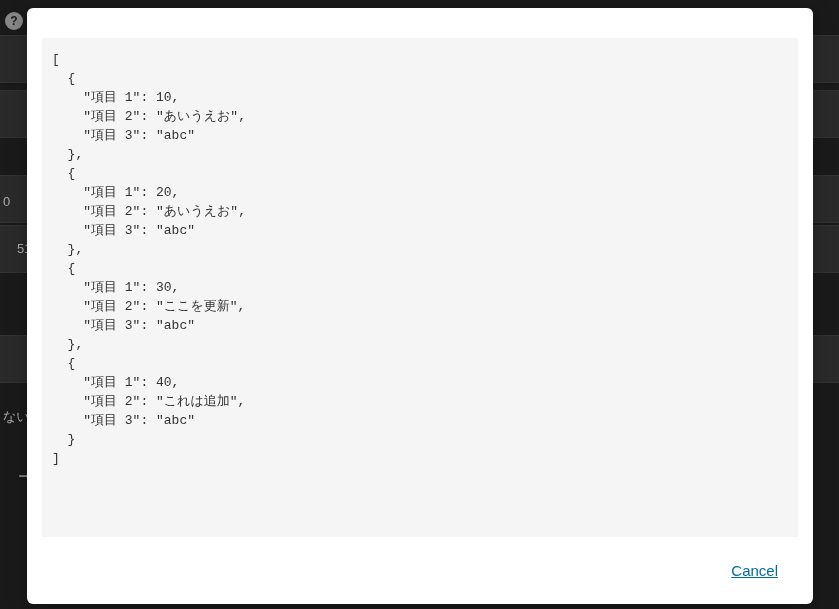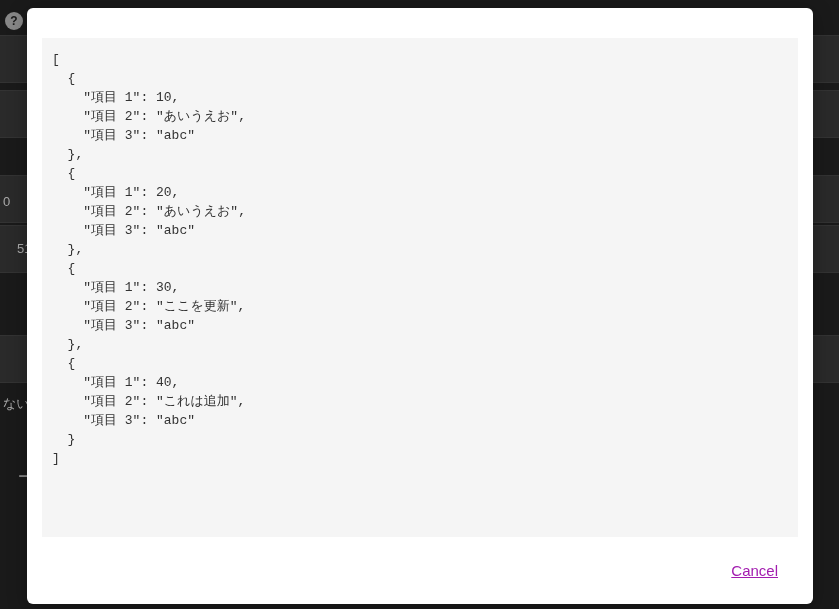--- a/index.html
+++ b/index.html
@@ -57,21 +57,21 @@
     .bg-bar-3 { top: 175px; height: 48px; }
     .bg-bar-4 { top: 225px; height: 48px; }
     .bg-bar-5 { top: 335px; height: 48px; }
     .bg-text {
       position: absolute;
       color: #aaa;
       font-size: 13px;
     }
     .bg-text-1 { top: 194px; left: 3px; }
     .bg-text-2 { top: 241px; left: 17px; }
-    .bg-text-3 { top: 395px; left: 3px; text-align: right; }
+    .bg-text-3 { top: 408px; left: 3px; text-align: right; }
     .bg-text-4 { top: 468px; left: 18px; }
     .modal {
       position: absolute;
       top: 8px;
       left: 27px;
       width: 786px;
       height: 596px;
       background: #ffffff;
       border-radius: 6px;
       box-shadow: 0 4px 20px rgba(0,0,0,0.3);
@@ -145,21 +145,21 @@
       content: "▴";
     }
     .modal-footer {
       padding: 25px 35px 25px 35px;
       display: flex;
       justify-content: flex-end;
     }
     .cancel-btn {
       background: none;
       border: none;
-      color: #a21caf;
+      color: #0369a1;
       font-size: 15px;
       text-decoration: underline;
       cursor: pointer;
       font-family: inherit;
       padding: 0;
     }
   </style>
 </head>
 <body>
 

